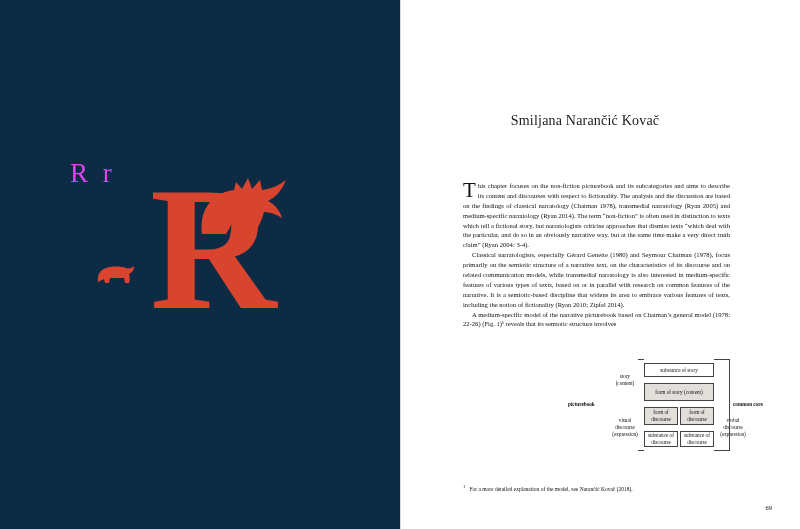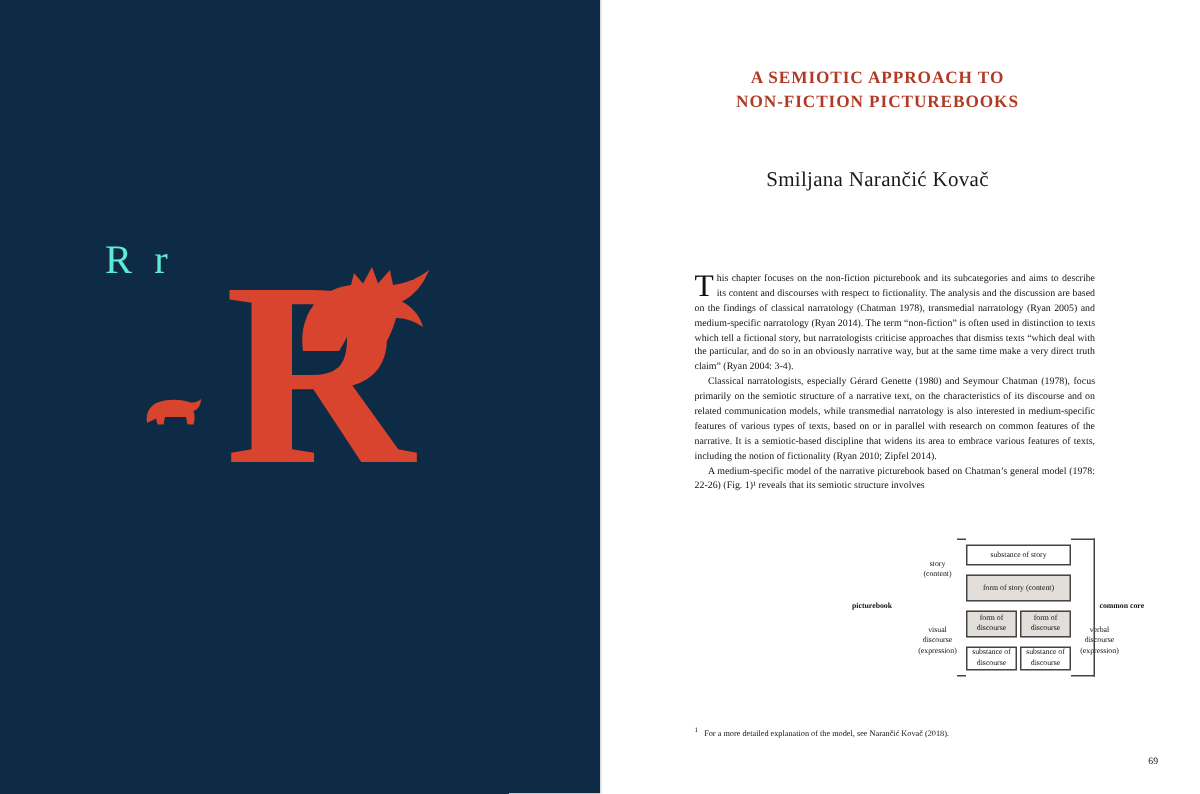--- a/index.html
+++ b/index.html
@@ -19,21 +19,21 @@
   
   .page-left {
     position: relative;
     width: 400px; height: 529px;
     background: #0d2b44;
     overflow: hidden;
   }
   .rr-letters {
     position: absolute;
     left: 70px; top: 158px;
-    color: #5eead4;
+    color: #d946ef;
     font-family: "Liberation Serif", serif;
     font-size: 27px;
     letter-spacing: 4px;
   }
   .big-R {
     position: absolute;
     left: 150px; top: 175px;
     color: #d9442f;
     font-family: "Liberation Serif", serif;
     font-size: 175px;
@@ -180,24 +180,20 @@
     </svg>
 
     <svg class="rhino-small" viewBox="0 0 40 26">
       <path fill="#d9442f" d="M2 20 C1 13 4 8 10 6 C16 4 24 4 30 6 C33 7 36 6 38 4 C38 8 36 11 33 12 C34 15 34 18 33 21 L29 21 L28 16 L14 16 L13 21 L9 21 L8 17 C6 18 4 19 2 20 Z"></path>
     </svg>
   </div>
 
   <div class="page-right">
     <div class="gutter-line"></div>
 
-    <div class="art-title">
-      <div>A SEMIOTIC APPROACH TO</div>
-      <div>NON-FICTION PICTUREBOOKS</div>
-    </div>
 
     <div class="art-author">Smiljana Narančić Kovač</div>
 
     <div class="body-col">
       <p class="first"><span class="dropcap">T</span><span>his chapter focuses on the non-fiction picturebook and its subcategories and aims to describe its content and discourses with respect to fictionality. The analysis and the discussion are based on the findings of classical narratology (Chatman 1978), transmedial narratology (Ryan 2005) and medium-specific narratology (Ryan 2014). The term “non-fiction” is often used in distinction to texts which tell a fictional story, but narratologists criticise approaches that dismiss texts “which deal with the particular, and do so in an obviously narrative way, but at the same time make a very direct truth claim” (Ryan 2004: 3-4).</span></p>
       <p>Classical narratologists, especially Gérard Genette (1980) and Seymour Chatman (1978), focus primarily on the semiotic structure of a narrative text, on the characteristics of its discourse and on related communication models, while transmedial narratology is also interested in medium-specific features of various types of texts, based on or in parallel with research on common features of the narrative. It is a semiotic-based discipline that widens its area to embrace various features of texts, including the notion of fictionality (Ryan 2010; Zipfel 2014).</p>
       <p>A medium-specific model of the narrative picturebook based on Chatman’s general model (1978: 22-26) (Fig. 1)¹ reveals that its semiotic structure involves</p>
     </div>
 
     <div class="fig-wrap">

